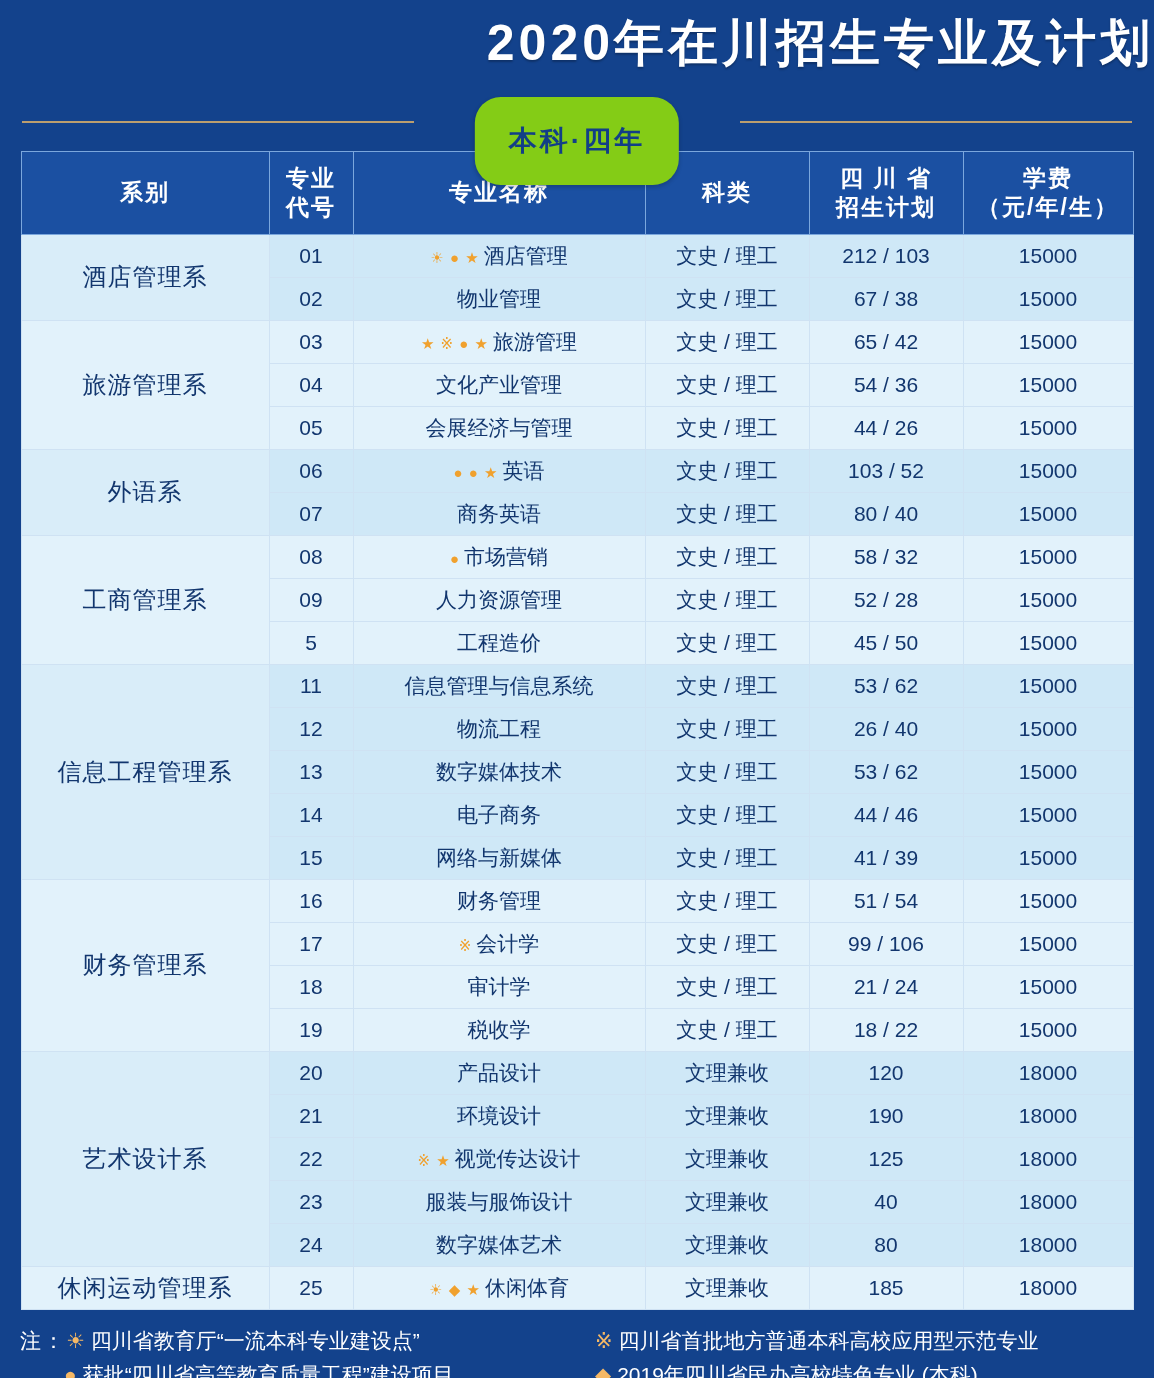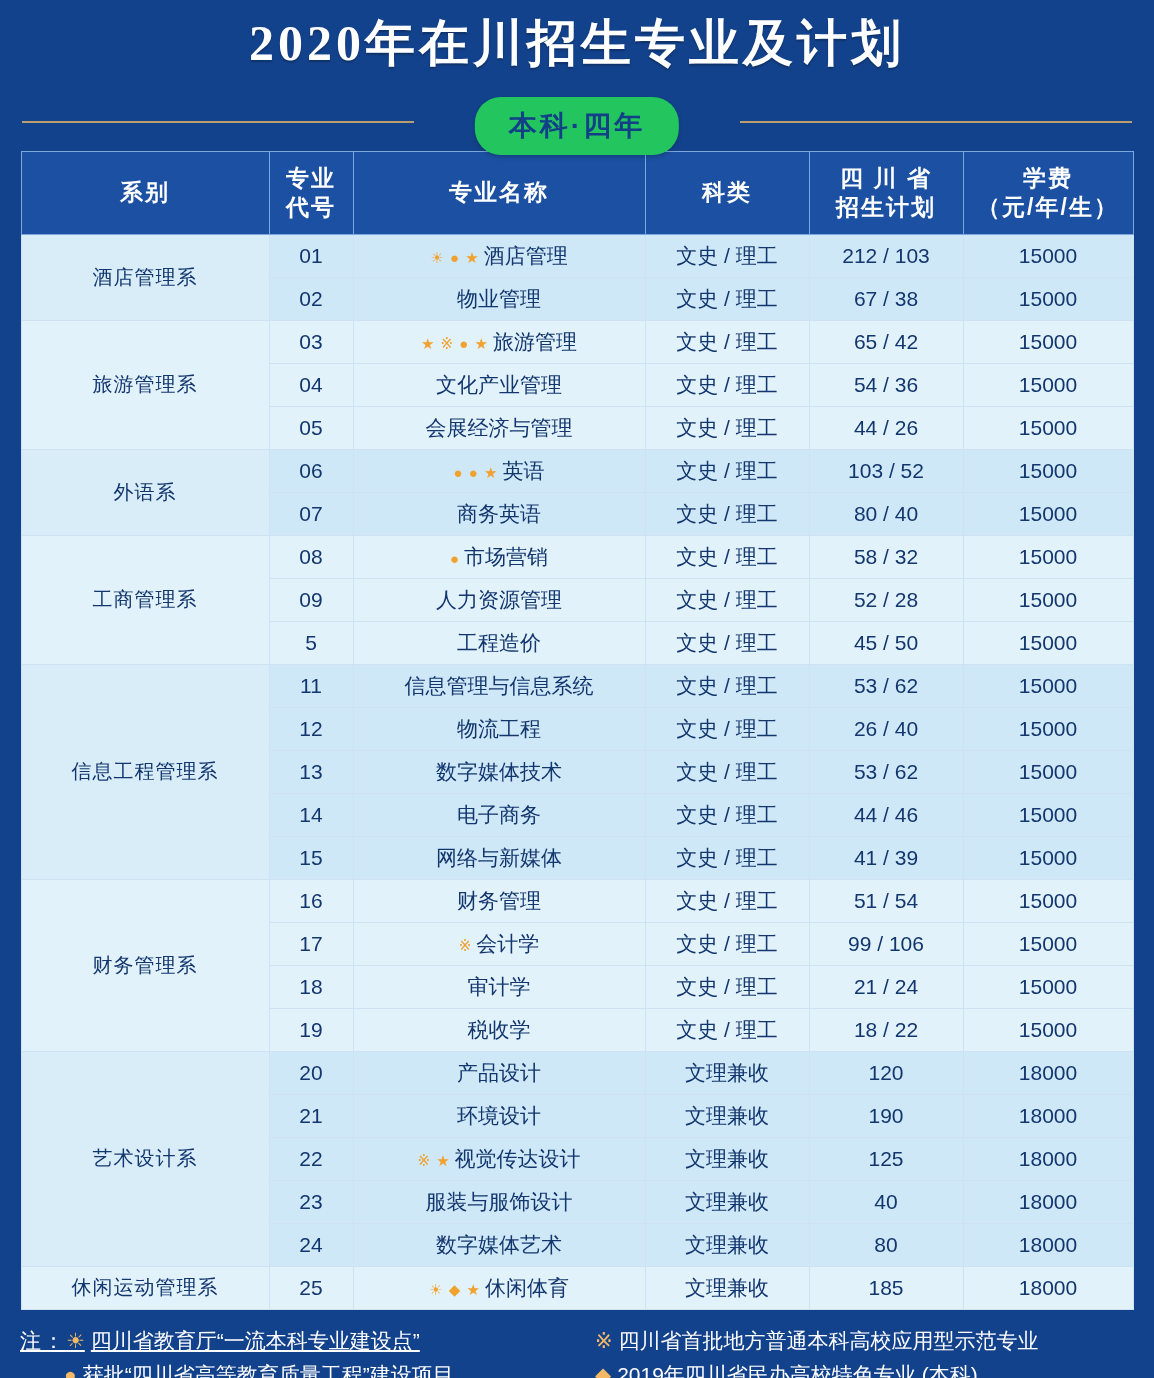--- a/index.html
+++ b/index.html
@@ -6,22 +6,22 @@
   body{
     width:1154px;height:1378px;
     background:#13428c;
     font-family:"Liberation Sans","DejaVu Sans",sans-serif;
     color:#fff;
     overflow:hidden;
   }
   .page{position:relative;width:1154px;height:1378px;box-sizing:border-box;}
 
   .title{
-    text-align:center;
-    font-family:Liberation Serif, serif;
+    text-align:right;
+    font-family:Liberation Sans, sans-serif;
     font-weight:bold;
     font-size:50px;
     letter-spacing:4px;
     color:#ffffff;
     padding-top:10px;
     text-shadow:0 2px 2px rgba(0,0,0,.25);
   }
 
   .sub-wrap{
     position:relative;
@@ -35,26 +35,26 @@
     background:#cfa96a;
     opacity:.9;
   }
   .sub-line.left{left:22px;right:740px;}
   .sub-line.right{right:22px;left:740px;}
   .sub-badge{
     position:absolute;
     left:50%;
     transform:translateX(-50%);
     top:6px;
-    background:#22c55e;
+    background:#84cc16;
     color:#123f87;
     font-size:28px;
     font-weight:bold;
     letter-spacing:3px;
-    padding:10px 34px;
+    padding:25px 34px;
     border-radius:26px;
     box-shadow:0 2px 4px rgba(0,0,0,.2);
     white-space:nowrap;
   }
 
   table{
     border-collapse:collapse;
     width:1112px;
     margin:0 auto 0 auto;
     table-layout:fixed;
@@ -82,36 +82,36 @@
     color:#12366e;
     text-align:center;
     height:38px;
     padding:2px 4px;
     background:#d7ecf8;
     white-space:nowrap;
   }
   tr.band-a td{background:#cfe8f7;}
   tr.band-b td{background:#e2f2fb;}
   td.dept{
-    font-size:20px;
+    font-size:24px;
     letter-spacing:1px;
     background:#e8f4fc;
     color:#12366e;
   }
   tr.band-a td.dept{background:#d9edf9;}
   .marks{color:#f0a12e;font-size:15px;margin-right:4px;letter-spacing:1px;}
 
   .notes{
     margin:14px 20px 0 20px;
     font-size:21px;
     line-height:1.62;
     color:#ffffff;
   }
   .notes .row{display:flex;}
-  .notes .row .cellA{width:575px;text-decoration:underline;}
+  .notes .row .cellA{width:575px;}
   .notes .row .cellB{flex:1;}
   .sym{color:#f5b865;margin-right:6px;}
   .note-lead{letter-spacing:2px;}
 </style>
 </head>
 <body>
 
 <div class="page">
 
   <div class="title">2020年在川招生专业及计划</div>

